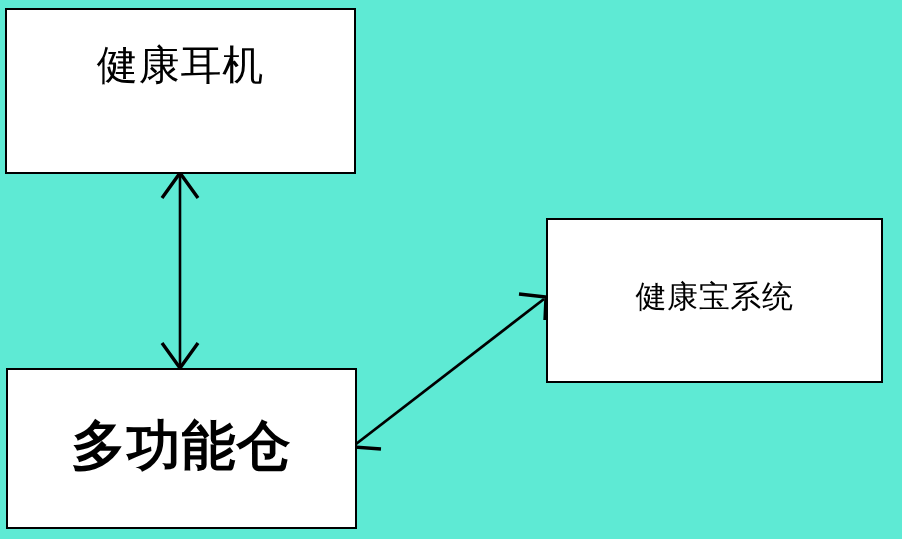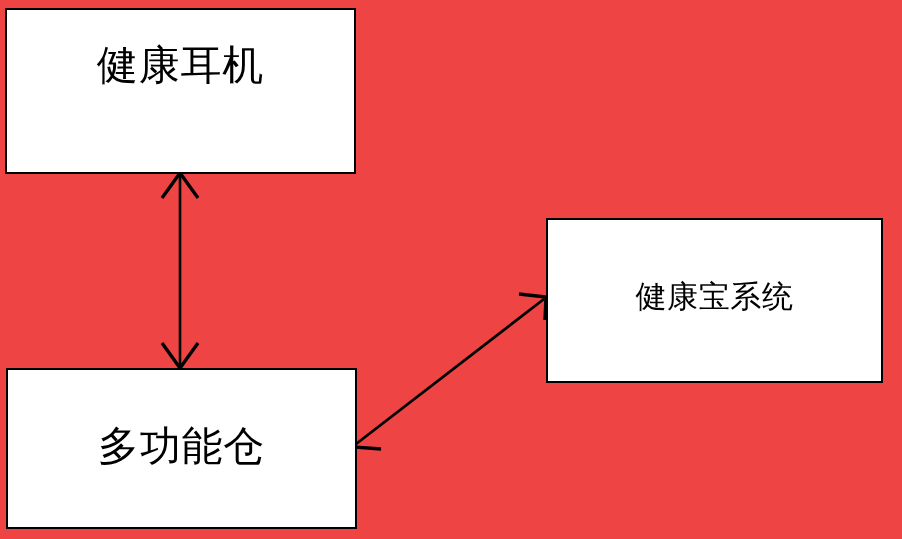--- a/index.html
+++ b/index.html
@@ -8,21 +8,21 @@
     padding: 0;
     background: #ffffff;
   }
   body {
     font-family: "DejaVu Serif", "Liberation Serif", serif;
   }
   #diagram-canvas {
     position: relative;
     width: 902px;
     height: 539px;
-    background: #ef4444;
+    background: #5eead4;
     overflow: hidden;
   }
   #connector-layer {
     position: absolute;
     left: 0;
     top: 0;
     width: 902px;
     height: 539px;
     pointer-events: none;
   }
@@ -51,22 +51,23 @@
     font-size: 41px;
     transform: translateY(-26px);
   }
   #node-compartment {
     left: 6px;
     top: 368px;
     width: 351px;
     height: 161px;
   }
   #node-compartment .node-label {
-    font-size: 41px;
+    font-size: 54px;
     transform: translateY(-2px);
+    font-weight: bold;
   }
   #node-system {
     left: 546px;
     top: 218px;
     width: 337px;
     height: 165px;
   }
   #node-system .node-label {
     font-size: 31px;
     transform: translateY(-4px);

